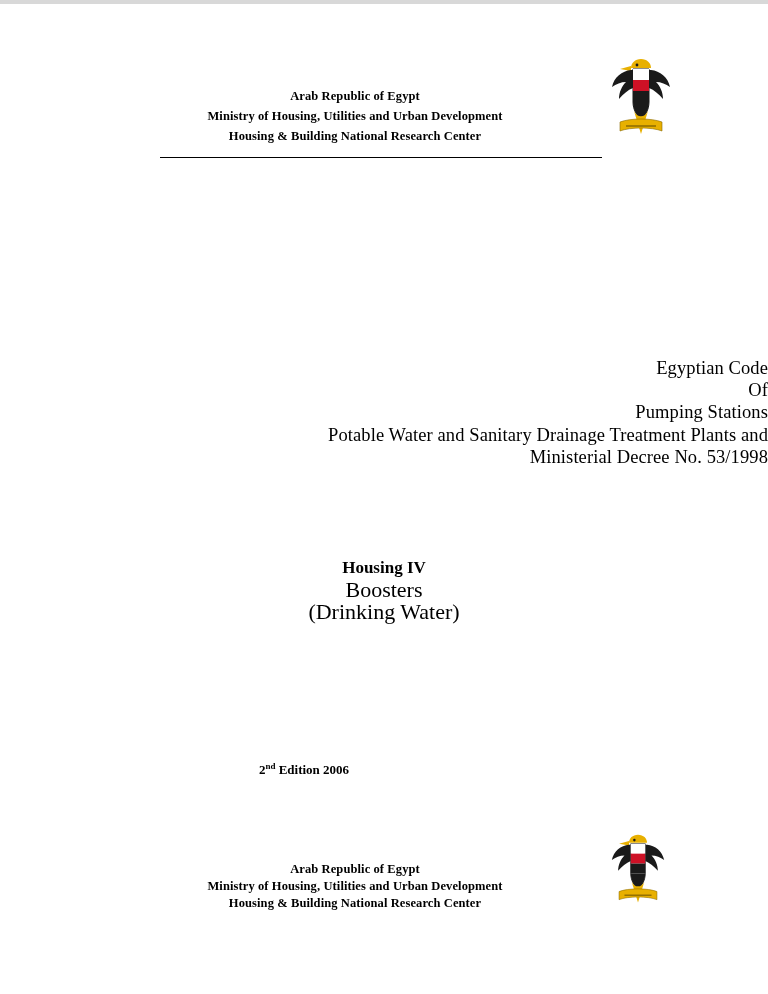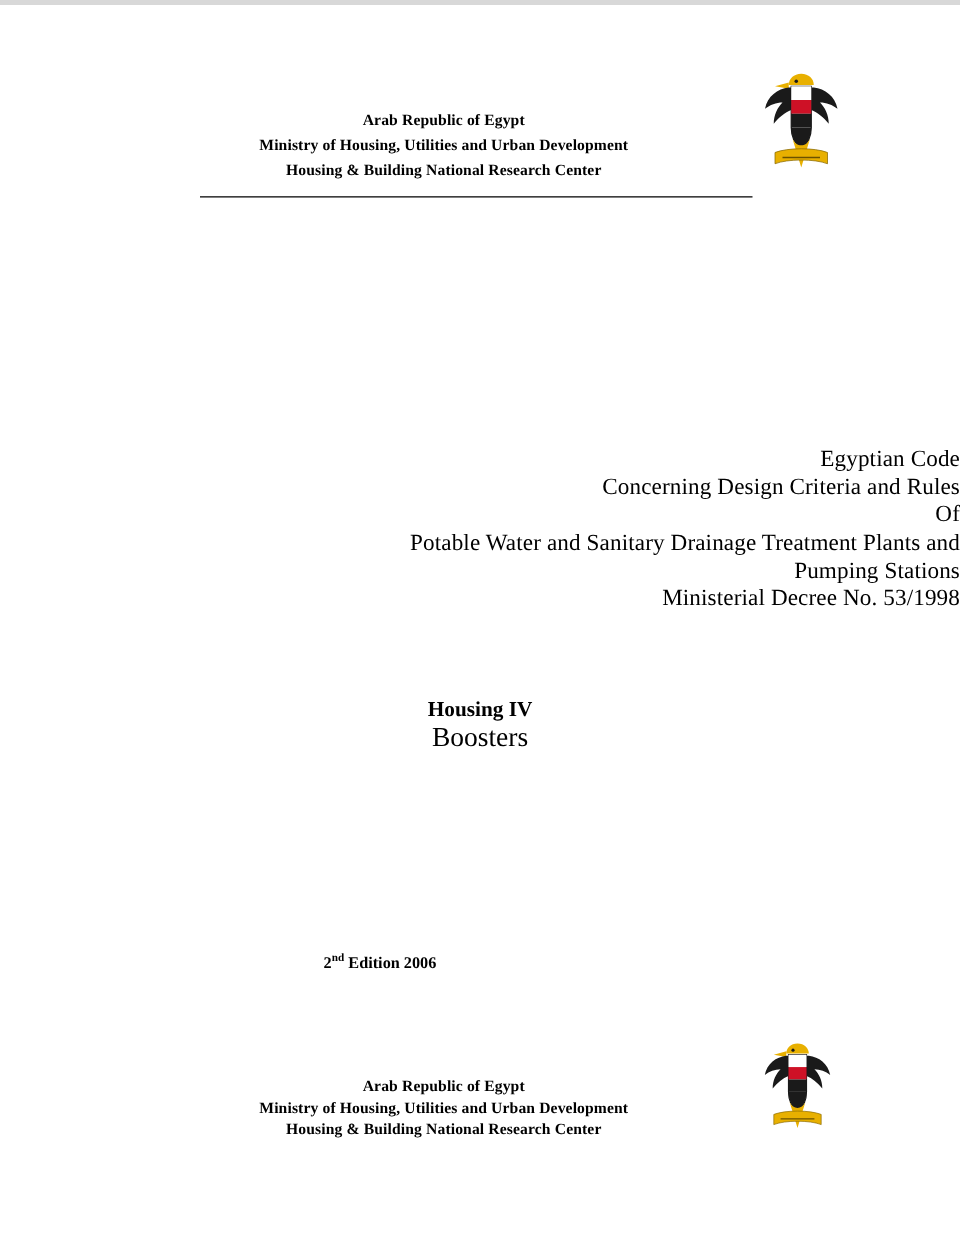--- a/index.html
+++ b/index.html
@@ -153,30 +153,30 @@
 
       <path d="M24 55 L31 78 L38 55 C35 62 27 62 24 55 Z" fill="#E8B000"></path>
 
       <path d="M10 66 C20 62 42 62 52 66 L52 75 C42 71 20 71 10 75 Z" fill="#E8B000" stroke="#8a6a00" stroke-width="0.6"></path>
       <path d="M16 70 L46 70" stroke="#6b5200" stroke-width="1.1"></path>
     </svg>
   </div>
 
   <div class="title-block">
     <div class="t-line">Egyptian Code</div>
-    <div class="t-line">Concerning Design Criteria and Rules</div>
     <div class="t-line">Of</div>
+    <div class="t-line">Pumping Stations</div>
     <div class="t-line">Potable Water and Sanitary Drainage Treatment Plants and</div>
-    <div class="t-line">Pumping Stations</div>
     <div class="t-line">Ministerial Decree No. 53/1998</div>
   </div>
 
   <div class="volume-block">
     <div class="v-main">Housing IV</div>
     <div class="v-sub">Boosters</div>
+    <div class="v-sub">(Drinking Water)</div>
   </div>
 
   <div class="edition">
     <span>2</span><sup>nd</sup><span> Edition 2006</span>
   </div>
 
   <div class="emblem bottom">
     <svg viewBox="0 0 62 82" xmlns="http://www.w3.org/2000/svg">
       <path d="M31 3 C25 3 21 7 21 12 L41 12 C41 7 37 3 31 3 Z" fill="#E8B000"></path>
       <path d="M21 10 L10 13 L21 15 Z" fill="#E8B000"></path>

